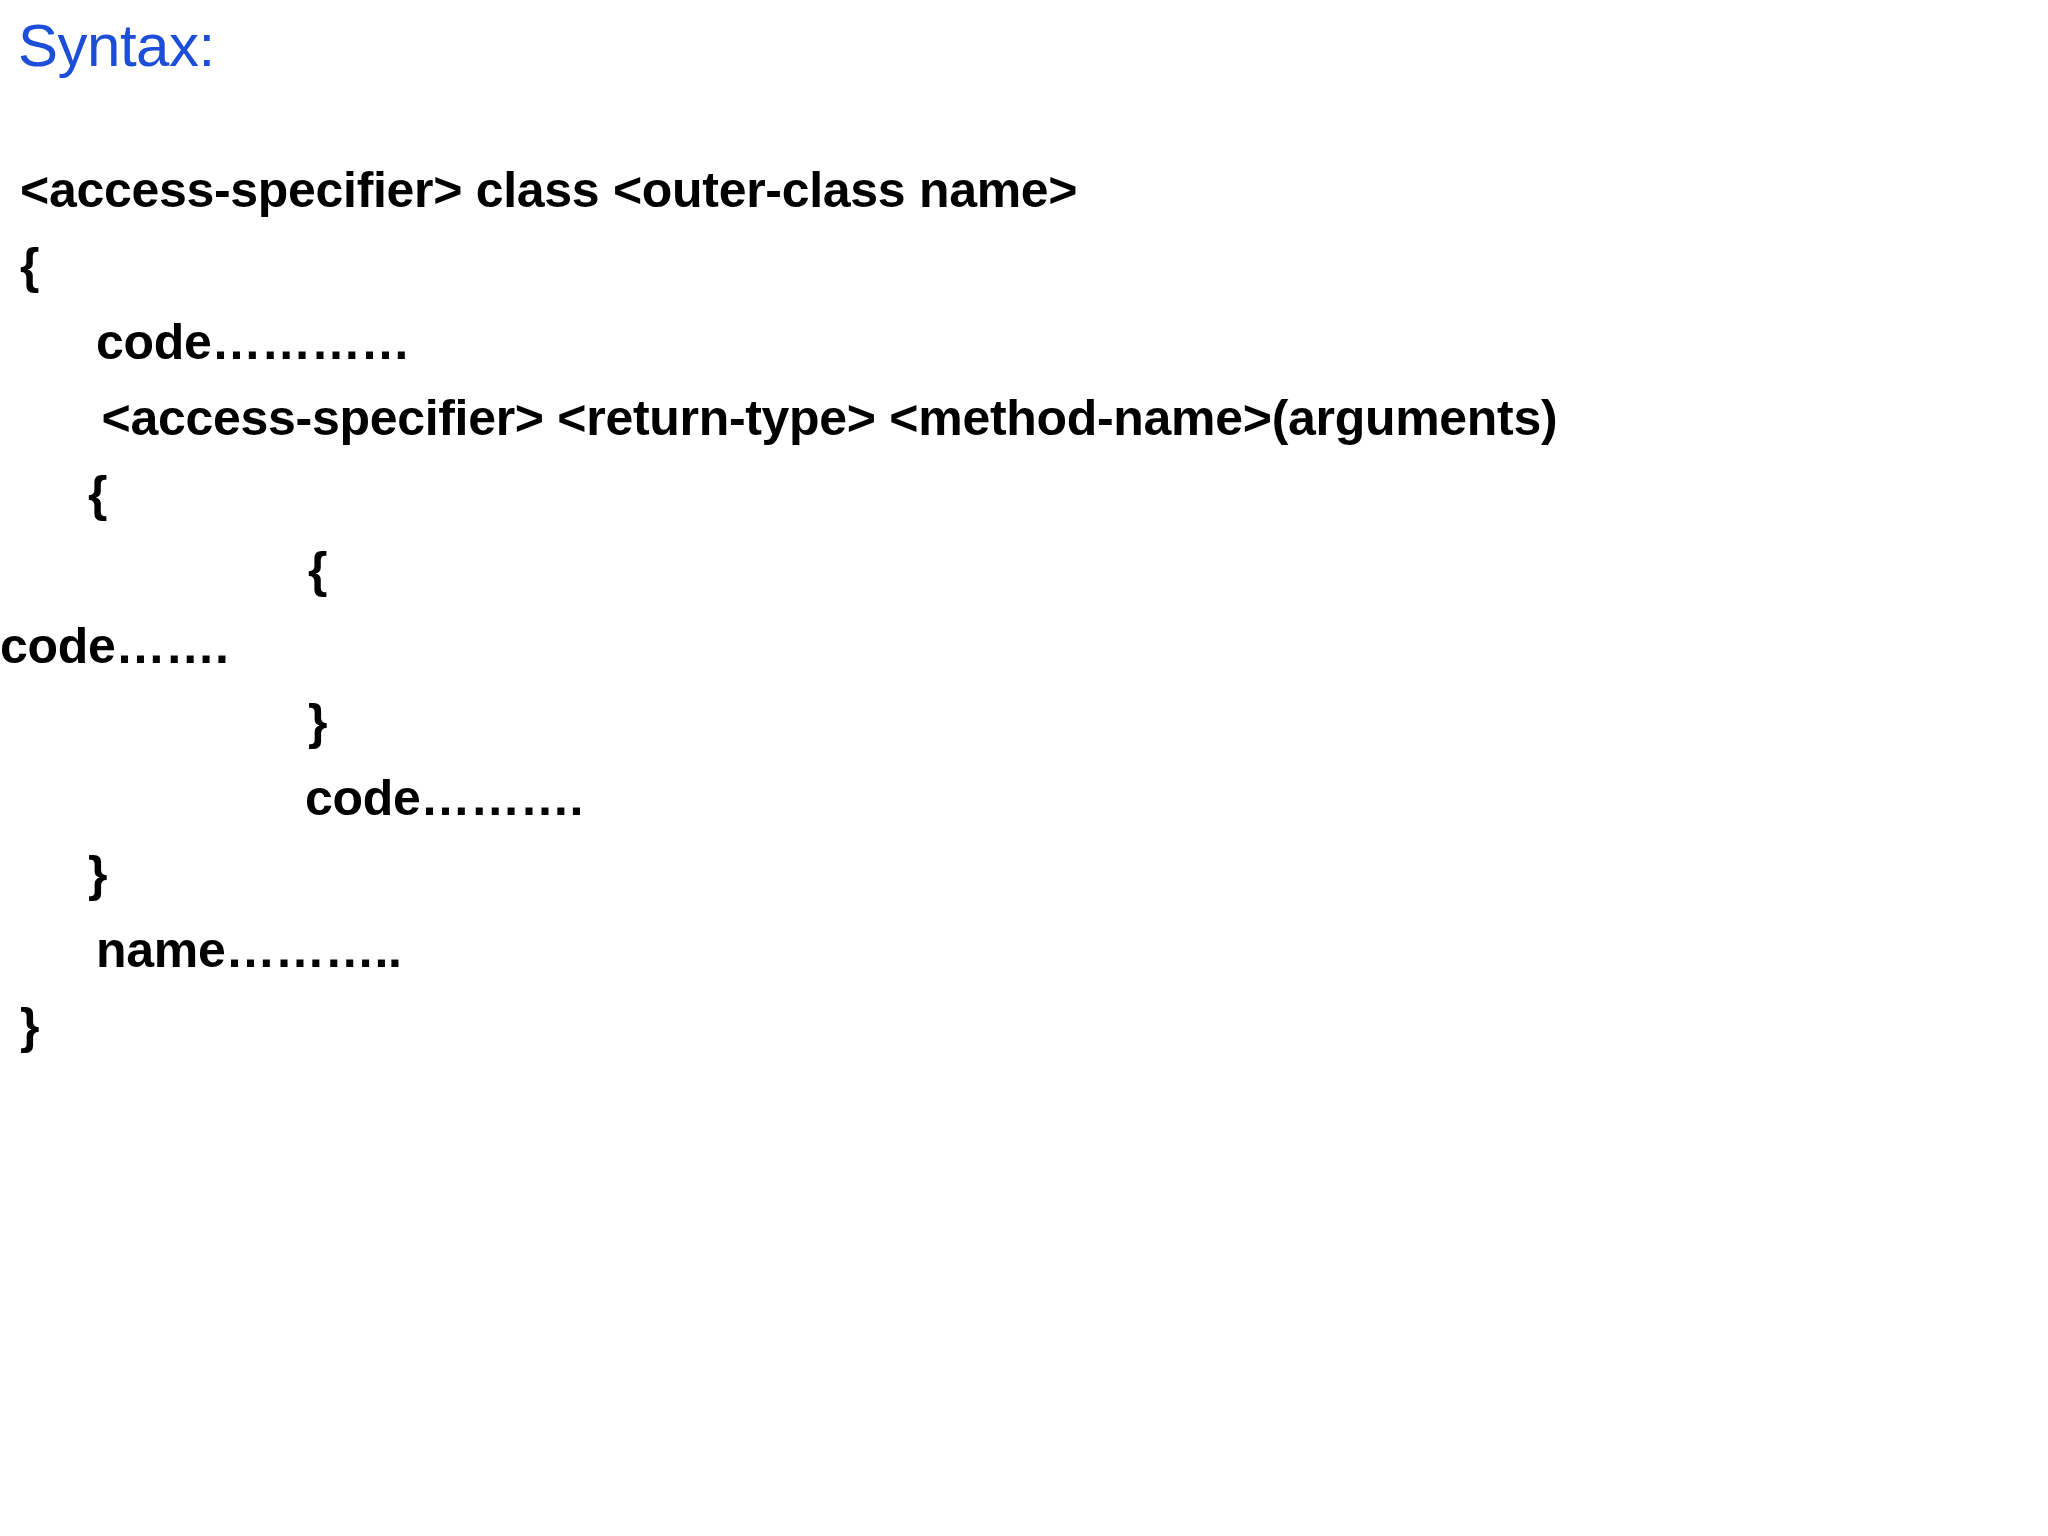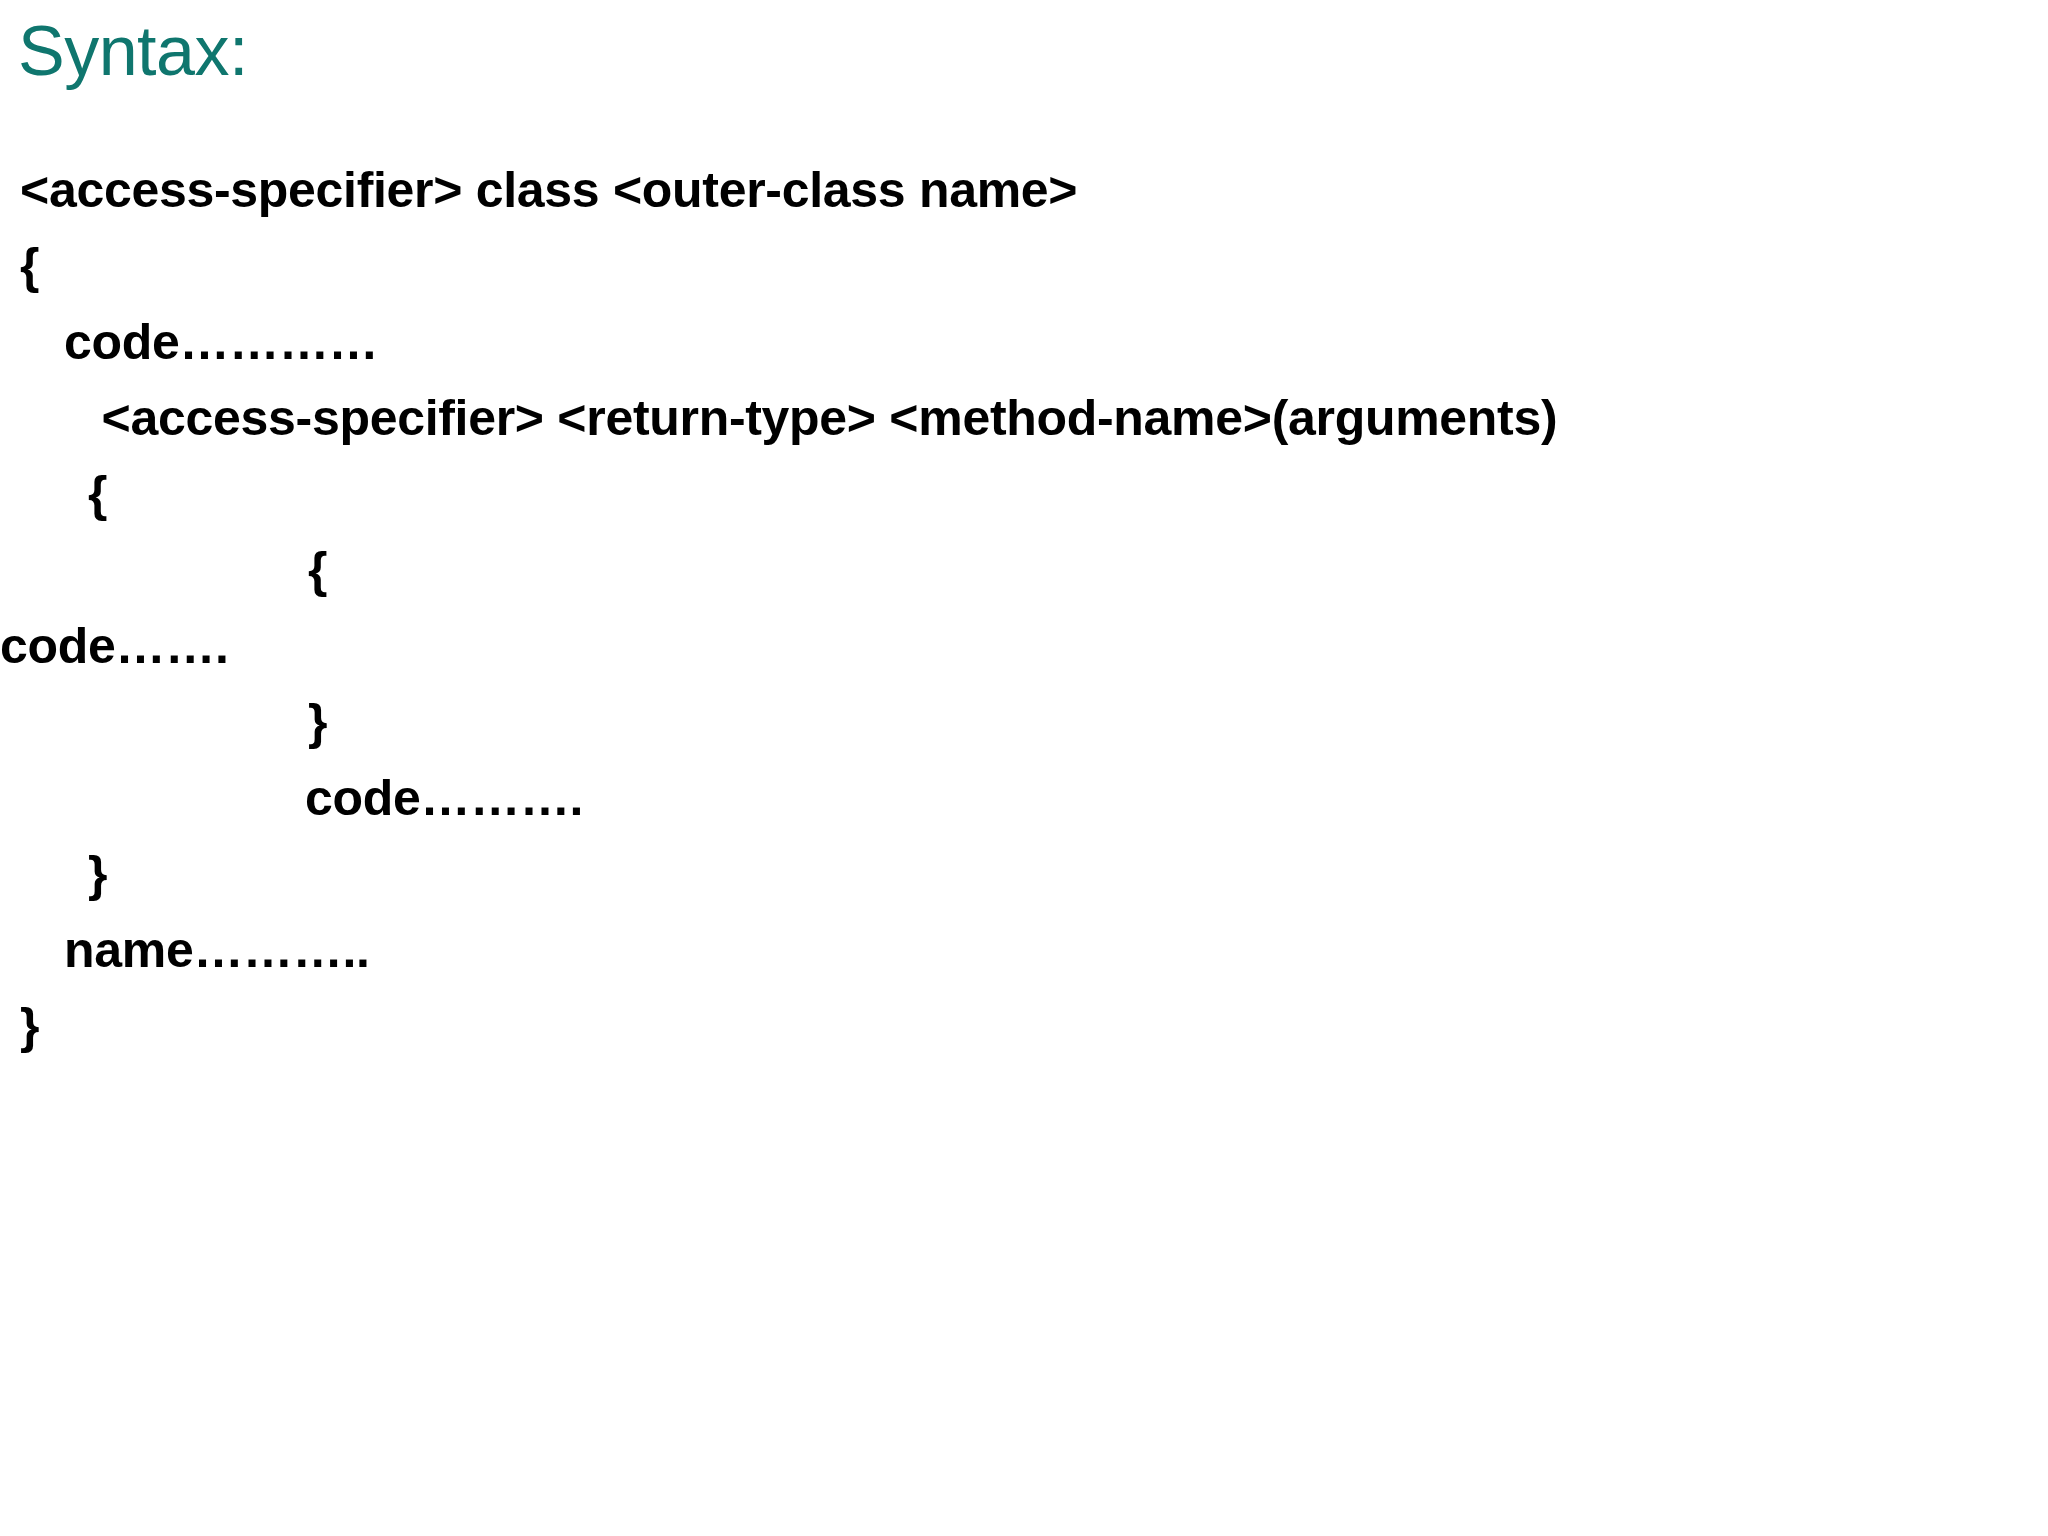--- a/index.html
+++ b/index.html
@@ -23,26 +23,26 @@
     height: 1536px;
     background: #ffffff;
     box-sizing: border-box;
   }
 
   
   #slide-title {
     position: absolute;
     left: 18px;
     top: 16px;
-    font-size: 70px;
+    font-size: 60px;
     font-weight: 400;
     line-height: 1.0;
     letter-spacing: -0.5px;
     white-space: pre;
-    color: #0f766e;
+    color: #1d4ed8;
   }
 
   
   #code-block {
     position: absolute;
     left: 0;
     top: 152px;
     width: 1840px;
   }
 
@@ -51,21 +51,21 @@
     font-weight: 700;
     line-height: 76px;
     height: 76px;
     white-space: pre;
     color: #000000;
     letter-spacing: -0.3px;
   }
 
   
   .ind-0 { padding-left: 20px; }
-  .ind-1 { padding-left: 64px; }
+  .ind-1 { padding-left: 96px; }
   .ind-2 { padding-left: 88px; }
   .ind-3 { padding-left: 318px; }
   .ind-3b { padding-left: 308px; }
   .ind-4 { }
   .ind-5 { padding-left: 305px; }
 
   .brace {
     font-size: 50px;
     font-weight: 700;
   }

